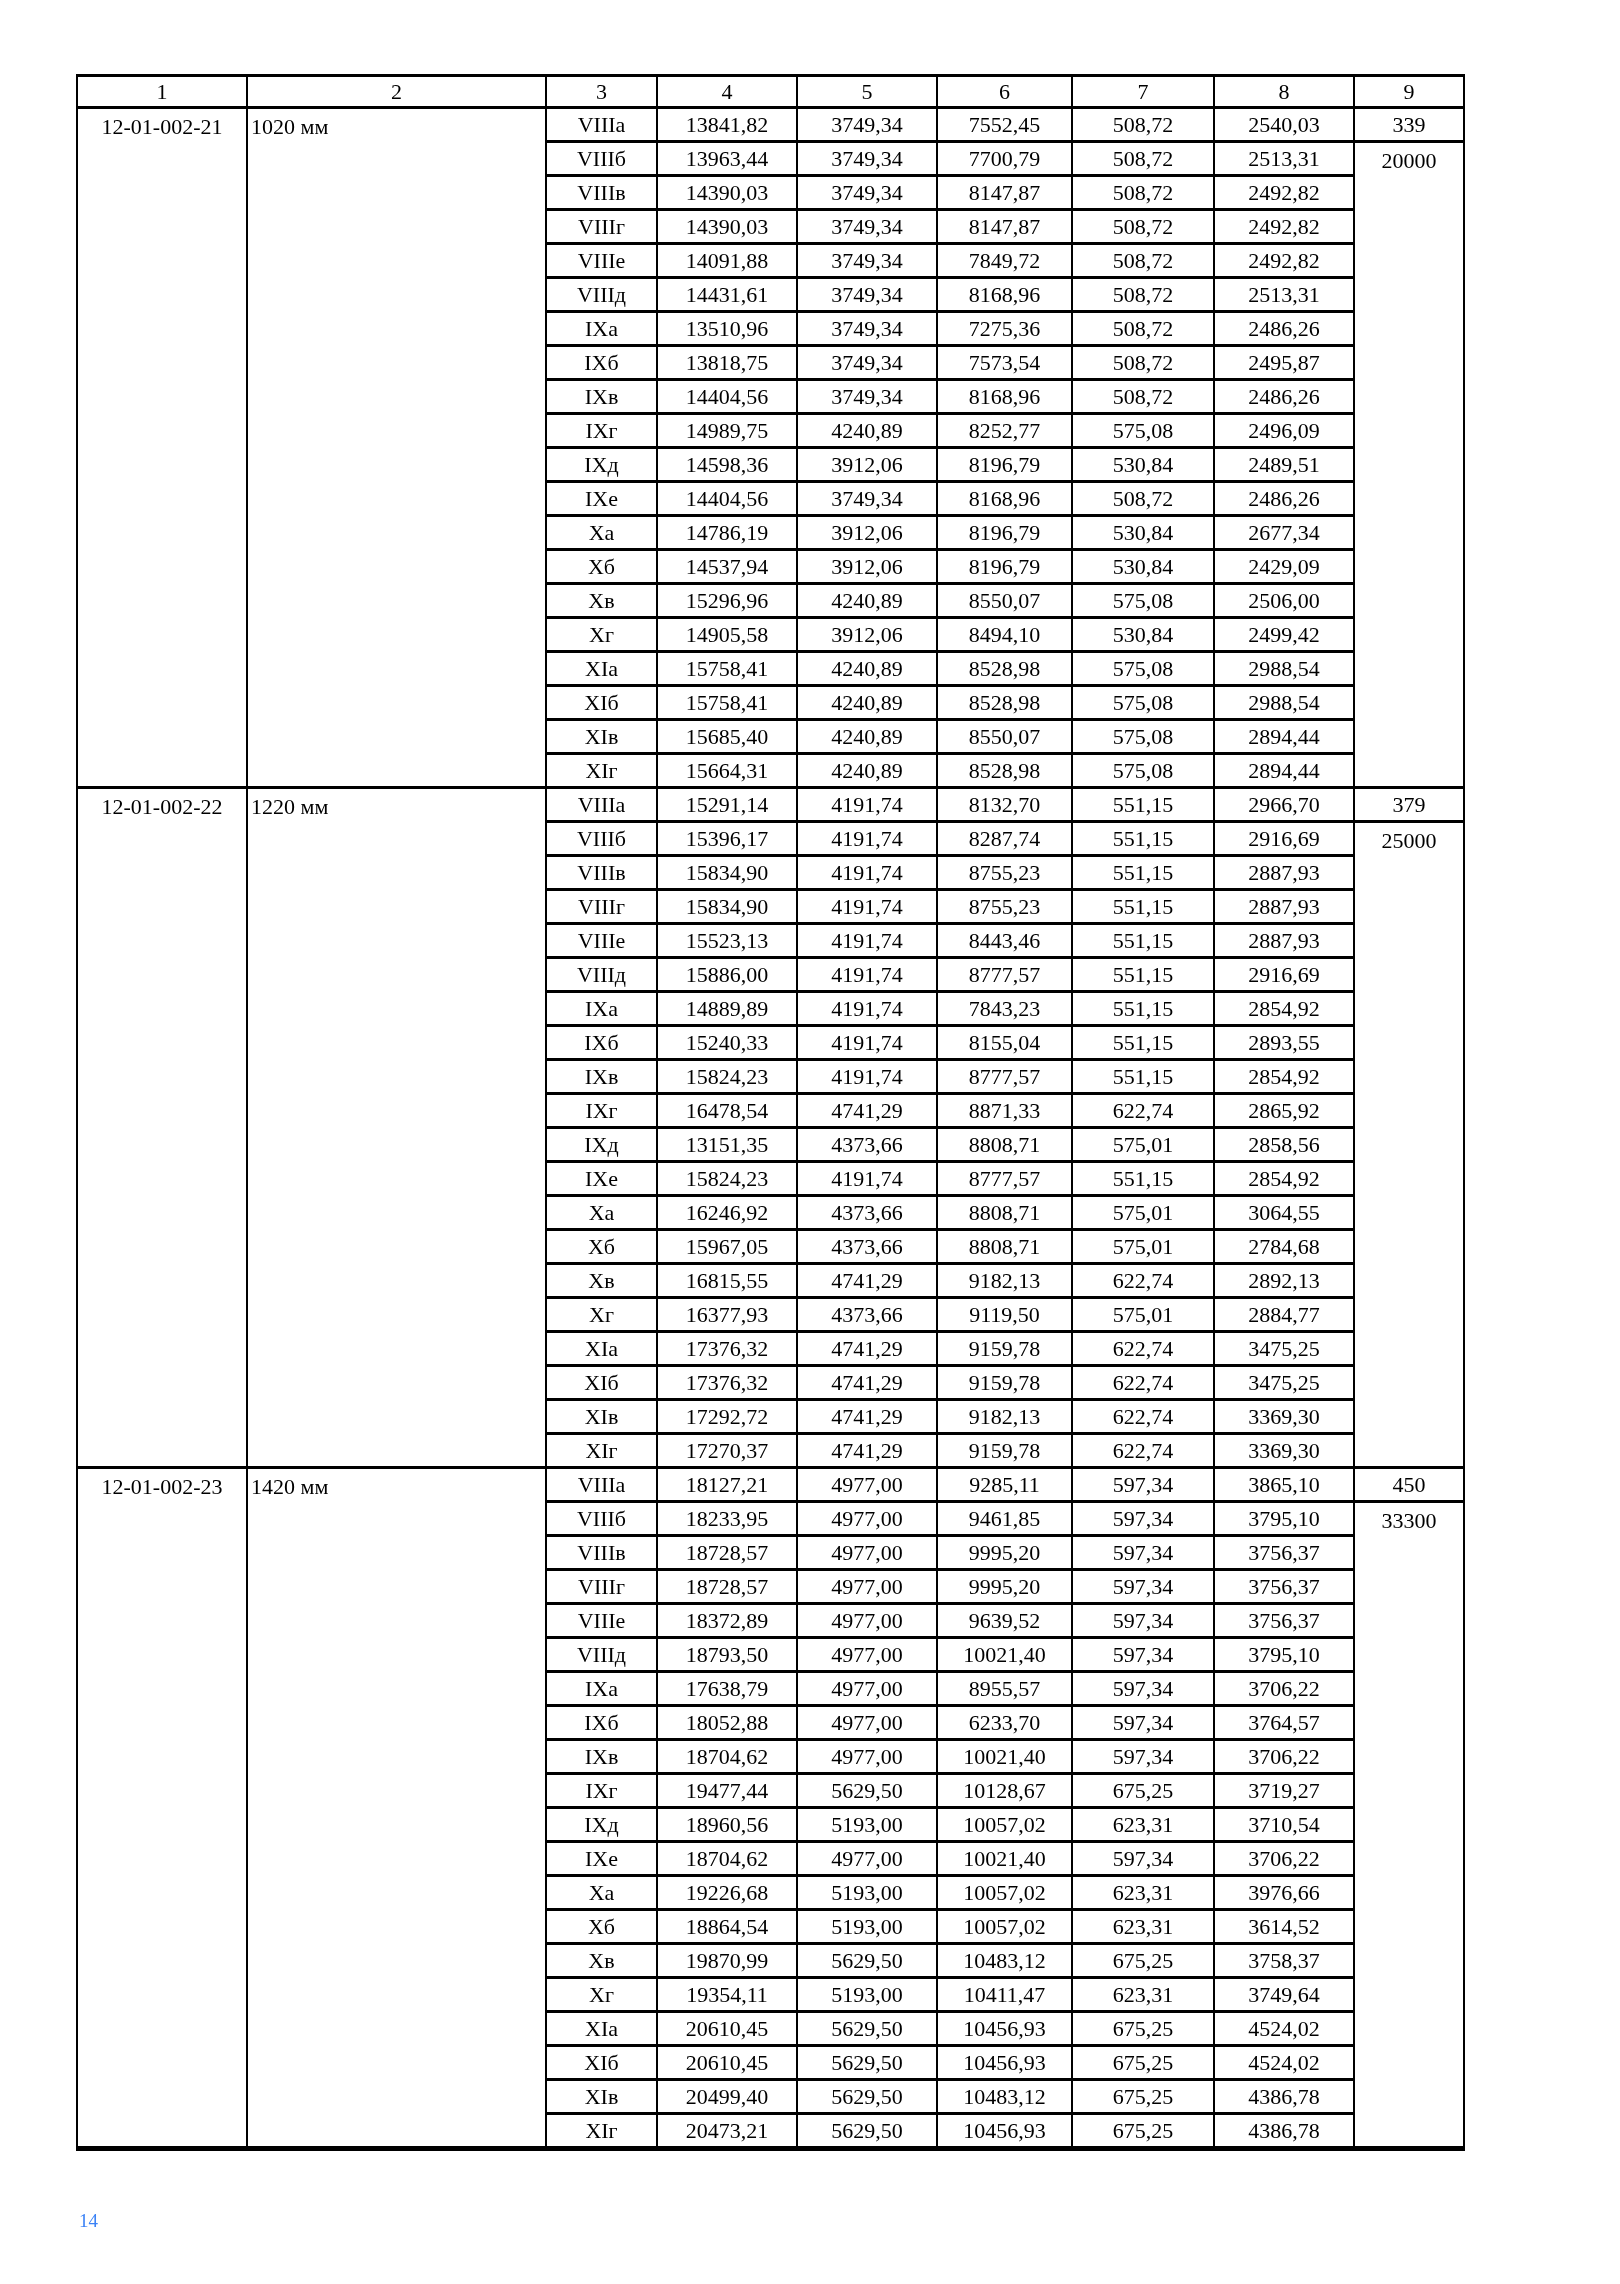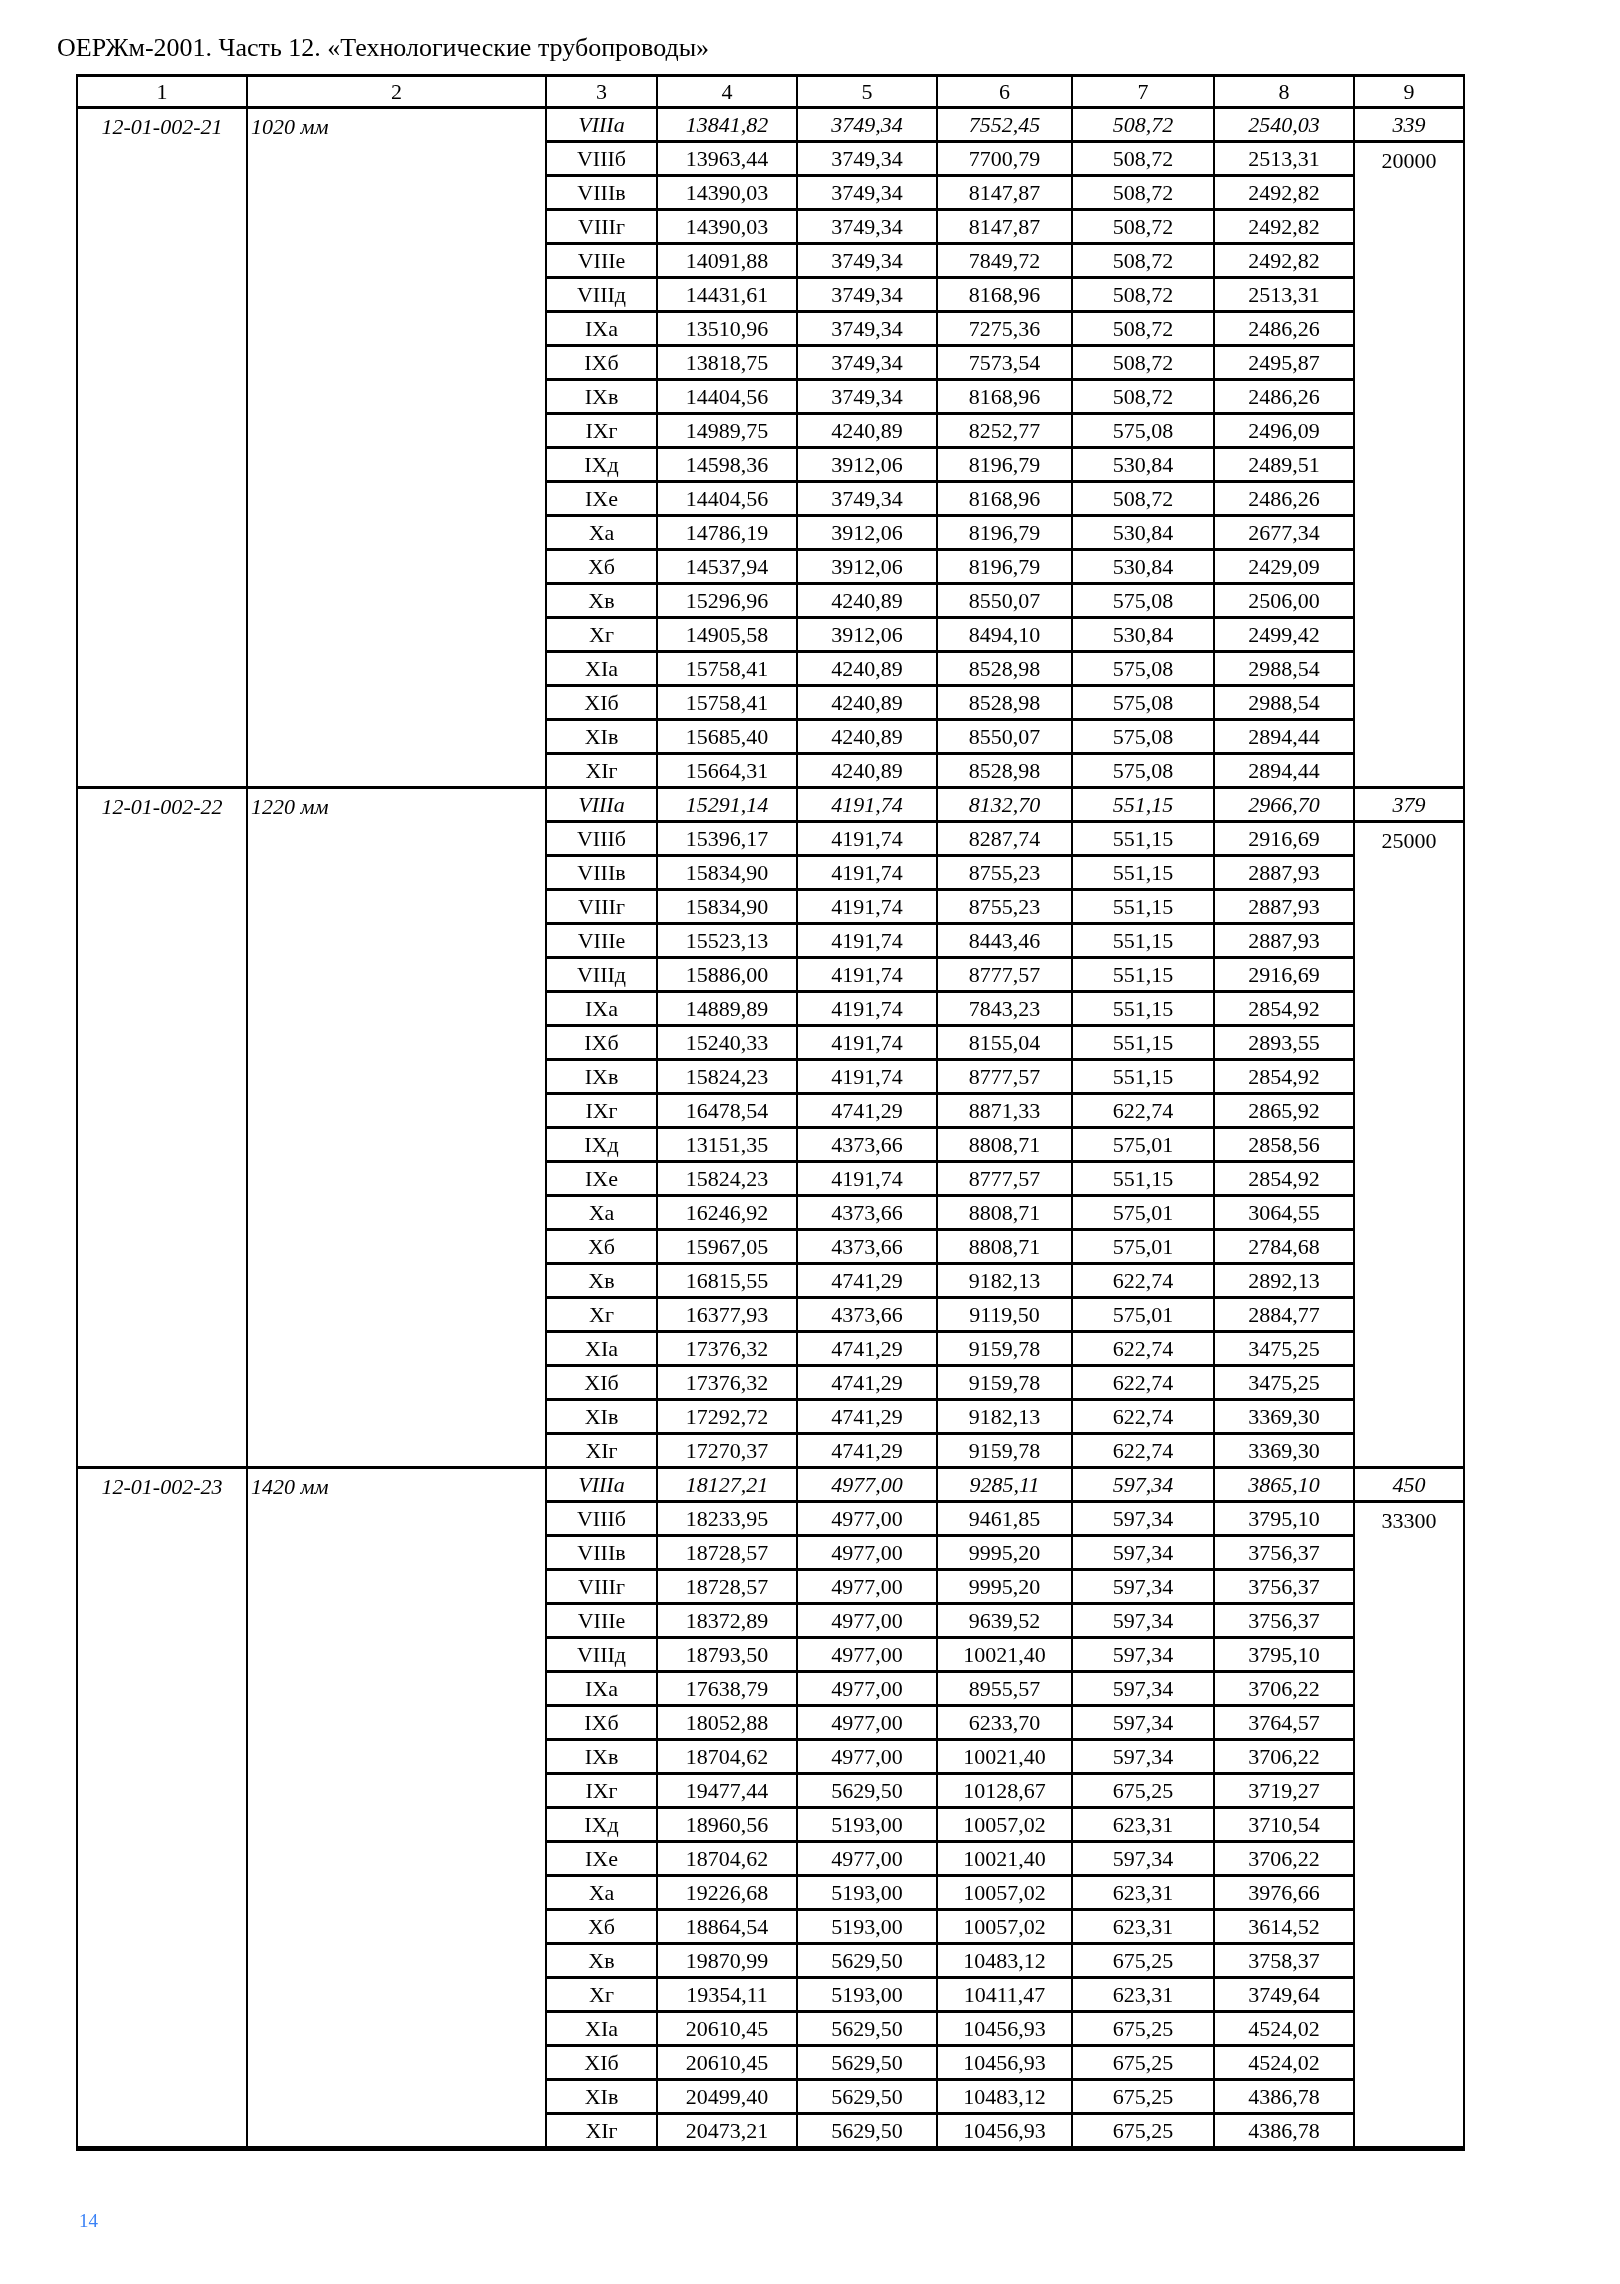--- a/index.html
+++ b/index.html
@@ -50,21 +50,20 @@
     overflow: hidden;
     white-space: nowrap;
   }
   .norm-table th {
     border-top-width: 3.9px;
     border-bottom-width: 3.9px;
     height: 29px;
   }
   .norm-table tr.section-start > td {
     border-top-width: 3.9px;
-    font-style: italic;
   }
   .norm-table td.code {
     vertical-align: top;
     padding-top: 5.2px;
   }
   .norm-table td.size {
     vertical-align: top;
     text-align: left;
     padding-left: 3px;
     padding-top: 5.2px;
@@ -81,21 +80,20 @@
     font-size: 19px;
     color: #3b82f6;
     text-align: center;
   }
 </style>
 </head>
 <body>
 
 <div class="page">
 
-  <div class="doc-title">ОЕРЖм-2001. Часть 12. «Технологические трубопроводы»</div>
 
   <table class="norm-table">
     <colgroup>
       <col style="width:170px">
       <col style="width:299px">
       <col style="width:111px">
       <col style="width:140px">
       <col style="width:140px">
       <col style="width:135px">
       <col style="width:142px">

